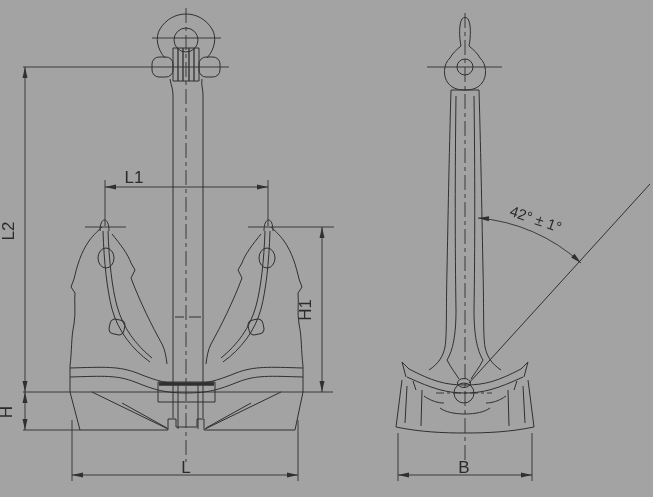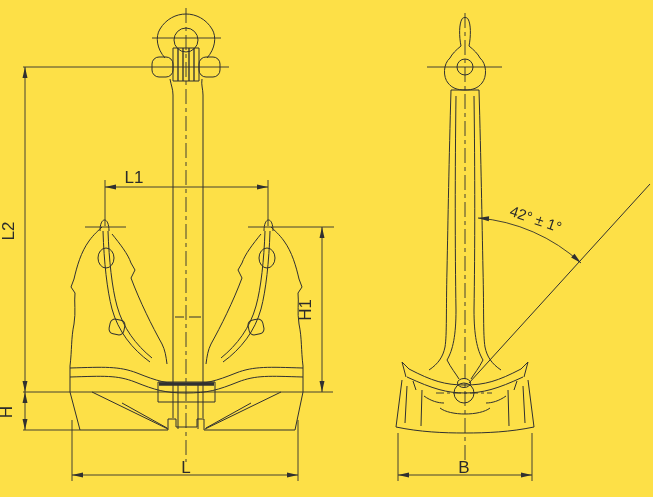--- a/index.html
+++ b/index.html
@@ -1,19 +1,19 @@
 <!DOCTYPE html>
 <html><head>
 <meta charset="utf-8">
 <style>
   html,body{margin:0;padding:0;background:#ffffff;}
   .canvas{
     position:relative;
     width:653px;height:497px;
-    background:#fde047;
+    background:#a3a3a3;
     font-family:"Liberation Sans", sans-serif;
     overflow:hidden;
   }
   svg{display:block;}
   .ln{stroke:#303030;stroke-width:1;fill:none;stroke-linecap:butt;stroke-linejoin:round;}
   .ln2{stroke:#303030;stroke-width:1.3;fill:none;}
   .bold{stroke:#303030;stroke-width:3.5;fill:none;}
   .cl{stroke:#303030;stroke-width:0.9;fill:none;stroke-dasharray:15 4 4 4;}
   .cls{stroke:#303030;stroke-width:0.9;fill:none;stroke-dasharray:8 3 3 3;}
   .dim{stroke:#303030;stroke-width:0.9;fill:none;}

